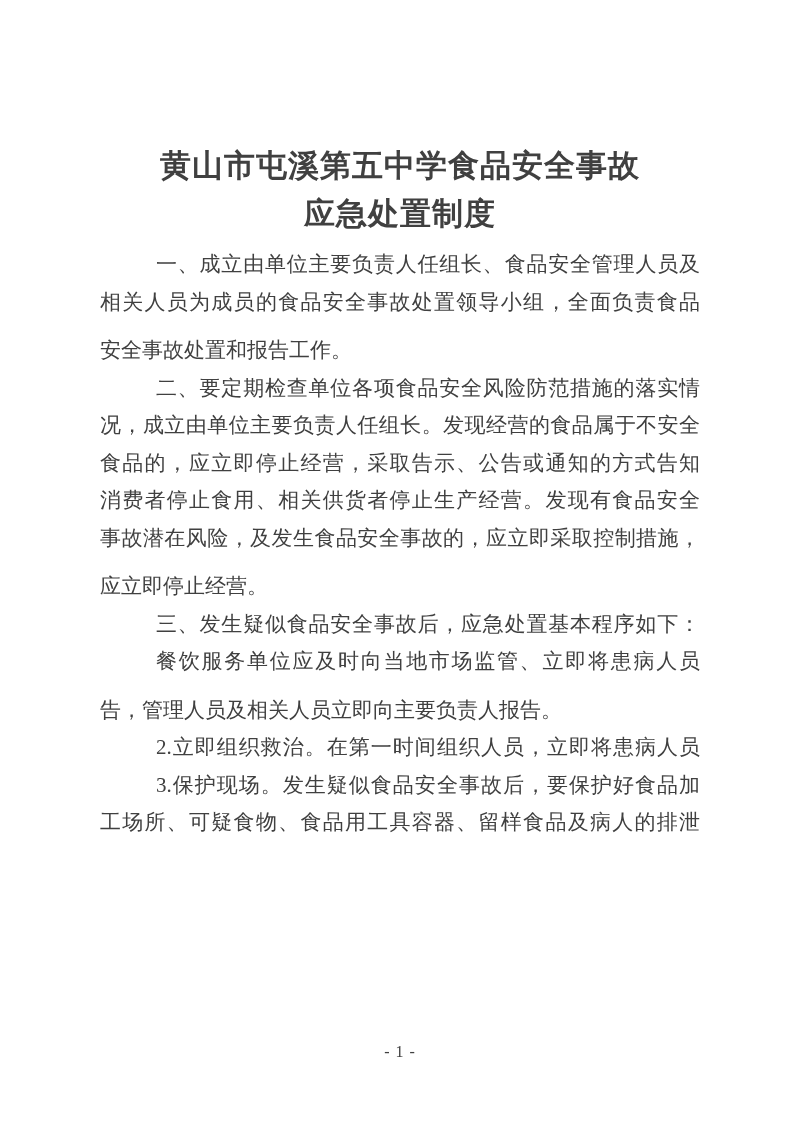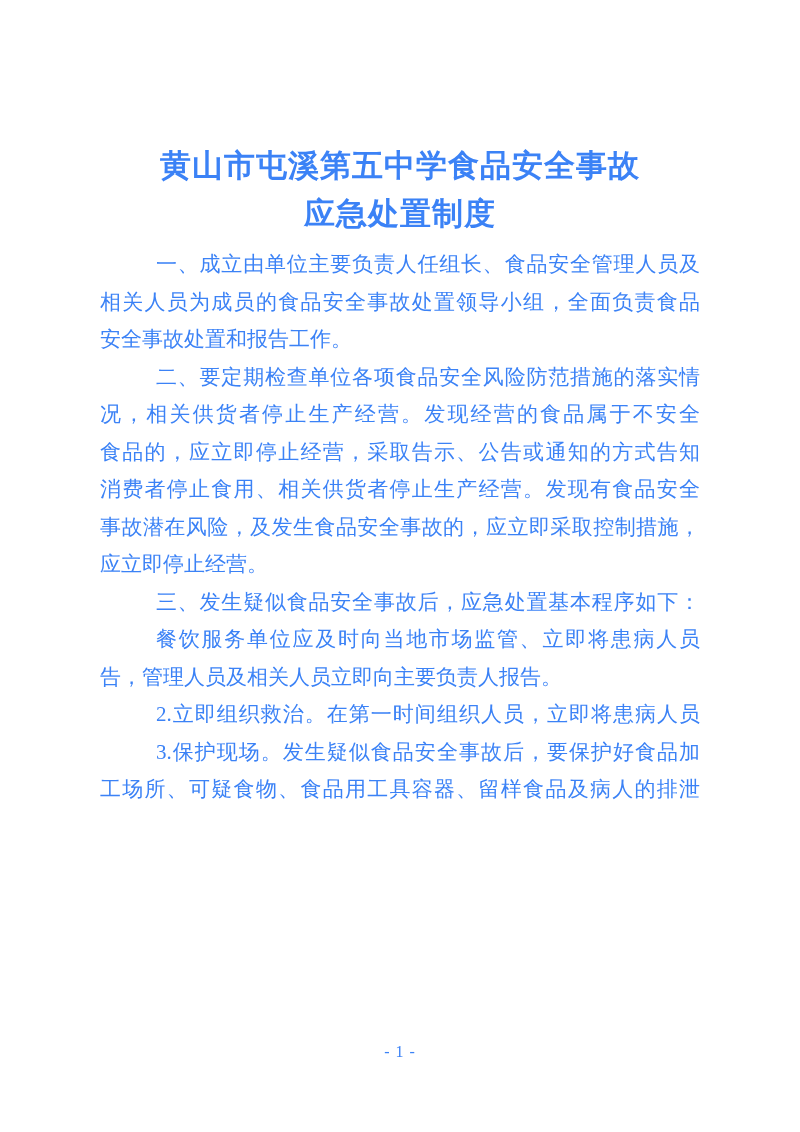--- a/index.html
+++ b/index.html
@@ -5,21 +5,21 @@
   html, body {
     margin: 0;
     padding: 0;
     background: #ffffff;
   }
   .page {
     position: relative;
     width: 800px;
     height: 1132px;
     background: #ffffff;
-    color: #3b82f6;
+    color: #404040;
     font-family: "Liberation Serif", serif;
     overflow: hidden;
   }
   .content {
     position: absolute;
     left: 100px;
     top: 142px;
     width: 600px;
   }
   .doc-title {
@@ -47,20 +47,21 @@
     white-space: nowrap;
     text-align: justify;
     text-justify: inter-character;
   }
   
   .line.full {
     text-align-last: justify;
   }
   .line.last {
     text-align-last: left;
+    margin-top: 11px;
   }
   .line.indent {
     text-indent: 56px;
   }
   .page-footer {
     position: absolute;
     left: 0;
     top: 1042px;
     width: 100%;
     text-align: center;
@@ -83,21 +84,21 @@
     <div class="doc-body">
 
       <p class="para">
         <span class="line full indent">一、成立由单位主要负责人任组长、食品安全管理人员及</span>
         <span class="line full">相关人员为成员的食品安全事故处置领导小组，全面负责食品</span>
         <span class="line last">安全事故处置和报告工作。</span>
       </p>
 
       <p class="para">
         <span class="line full indent">二、要定期检查单位各项食品安全风险防范措施的落实情</span>
-        <span class="line full">况，相关供货者停止生产经营。发现经营的食品属于不安全</span>
+        <span class="line full">况，成立由单位主要负责人任组长。发现经营的食品属于不安全</span>
         <span class="line full">食品的，应立即停止经营，采取告示、公告或通知的方式告知</span>
         <span class="line full">消费者停止食用、相关供货者停止生产经营。发现有食品安全</span>
         <span class="line full">事故潜在风险，及发生食品安全事故的，应立即采取控制措施，</span>
         <span class="line last">应立即停止经营。</span>
       </p>
 
       <p class="para">
         <span class="line full indent">三、发生疑似食品安全事故后，应急处置基本程序如下：</span>
       </p>
 

